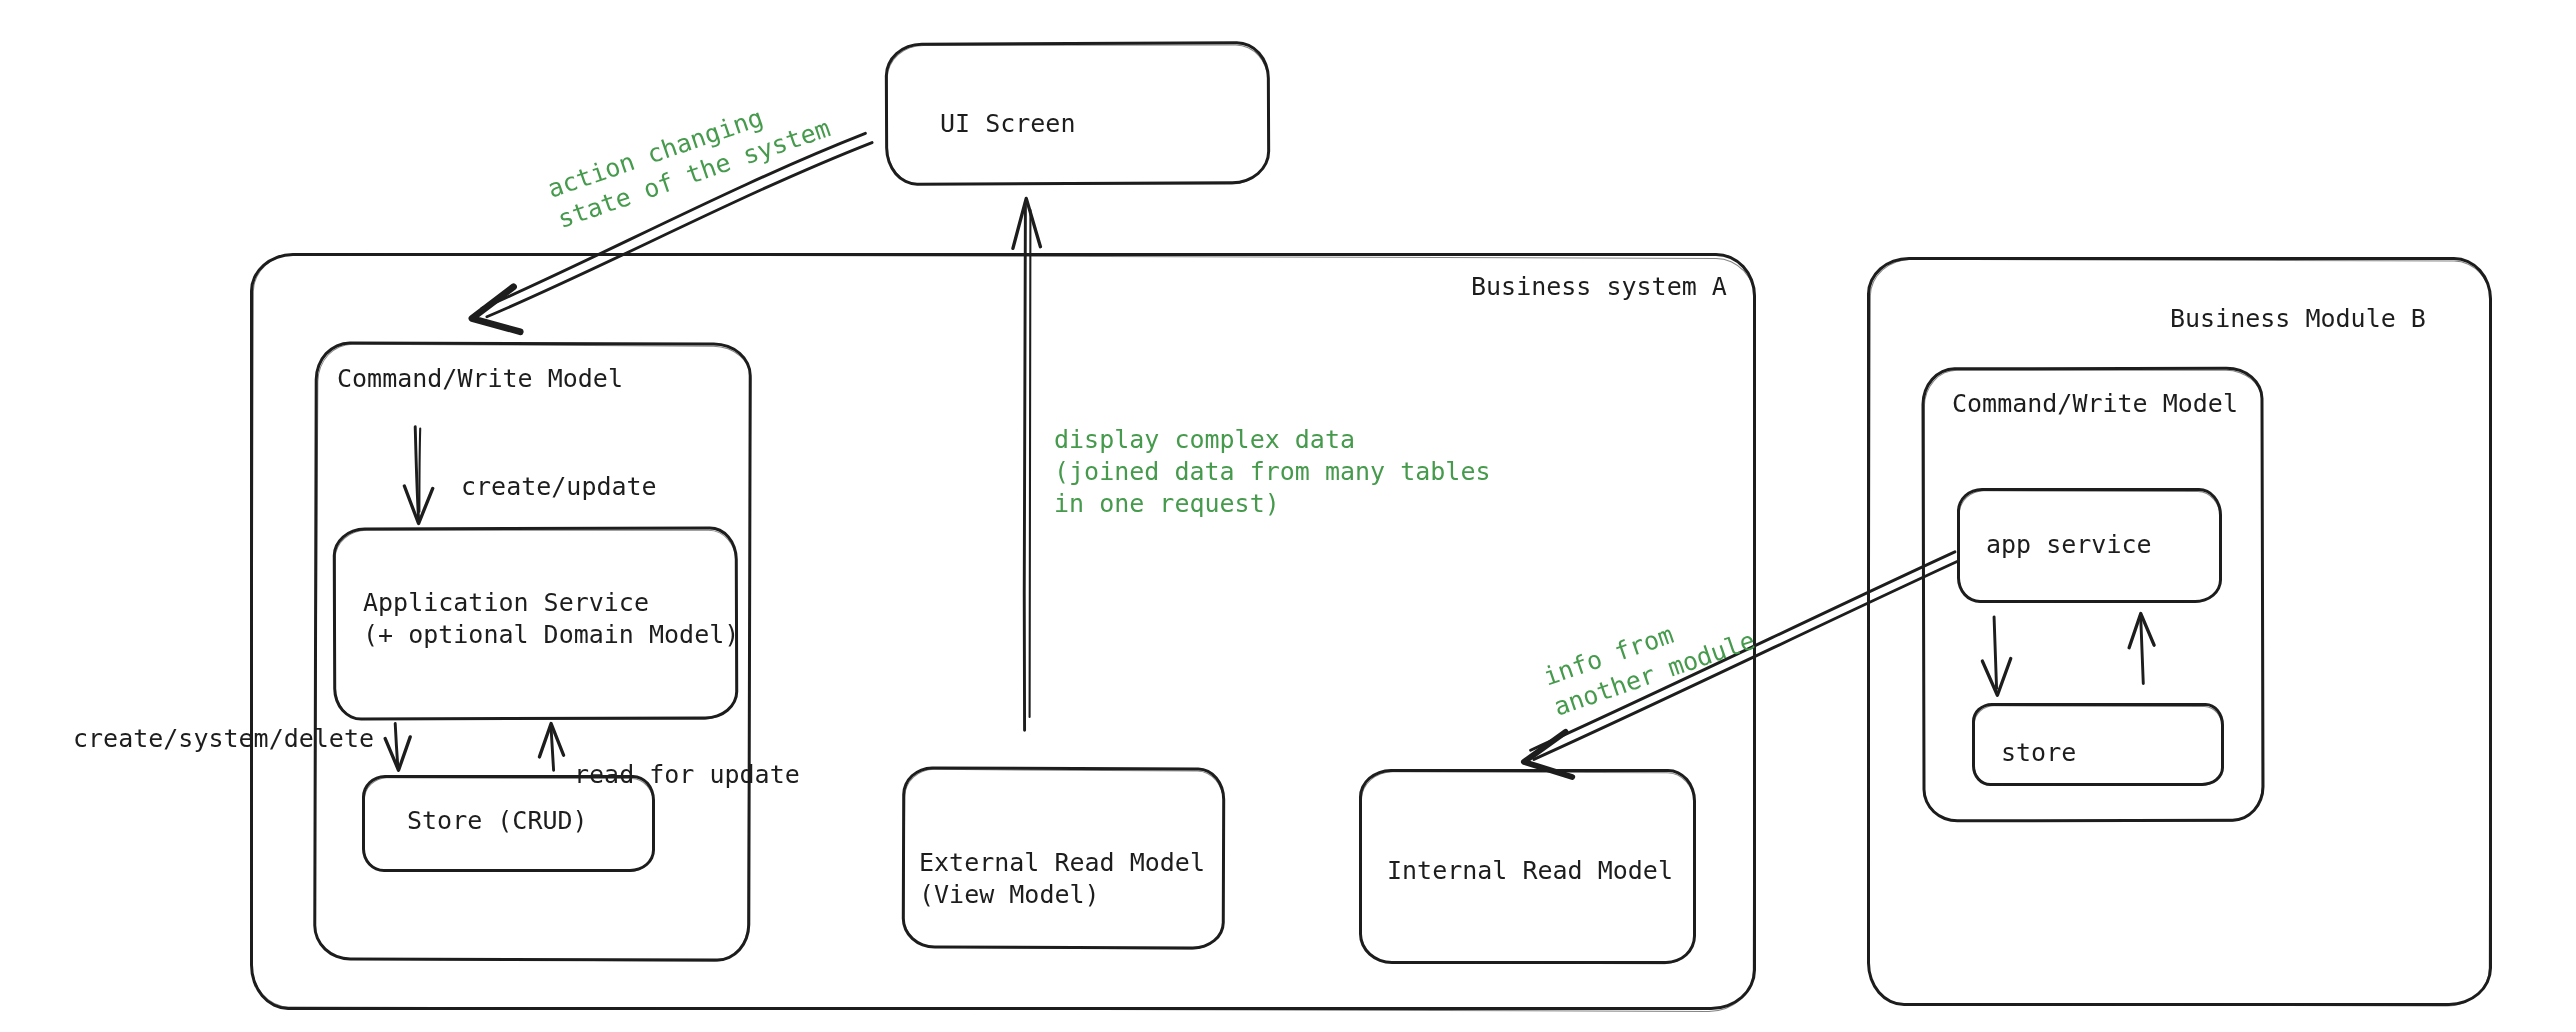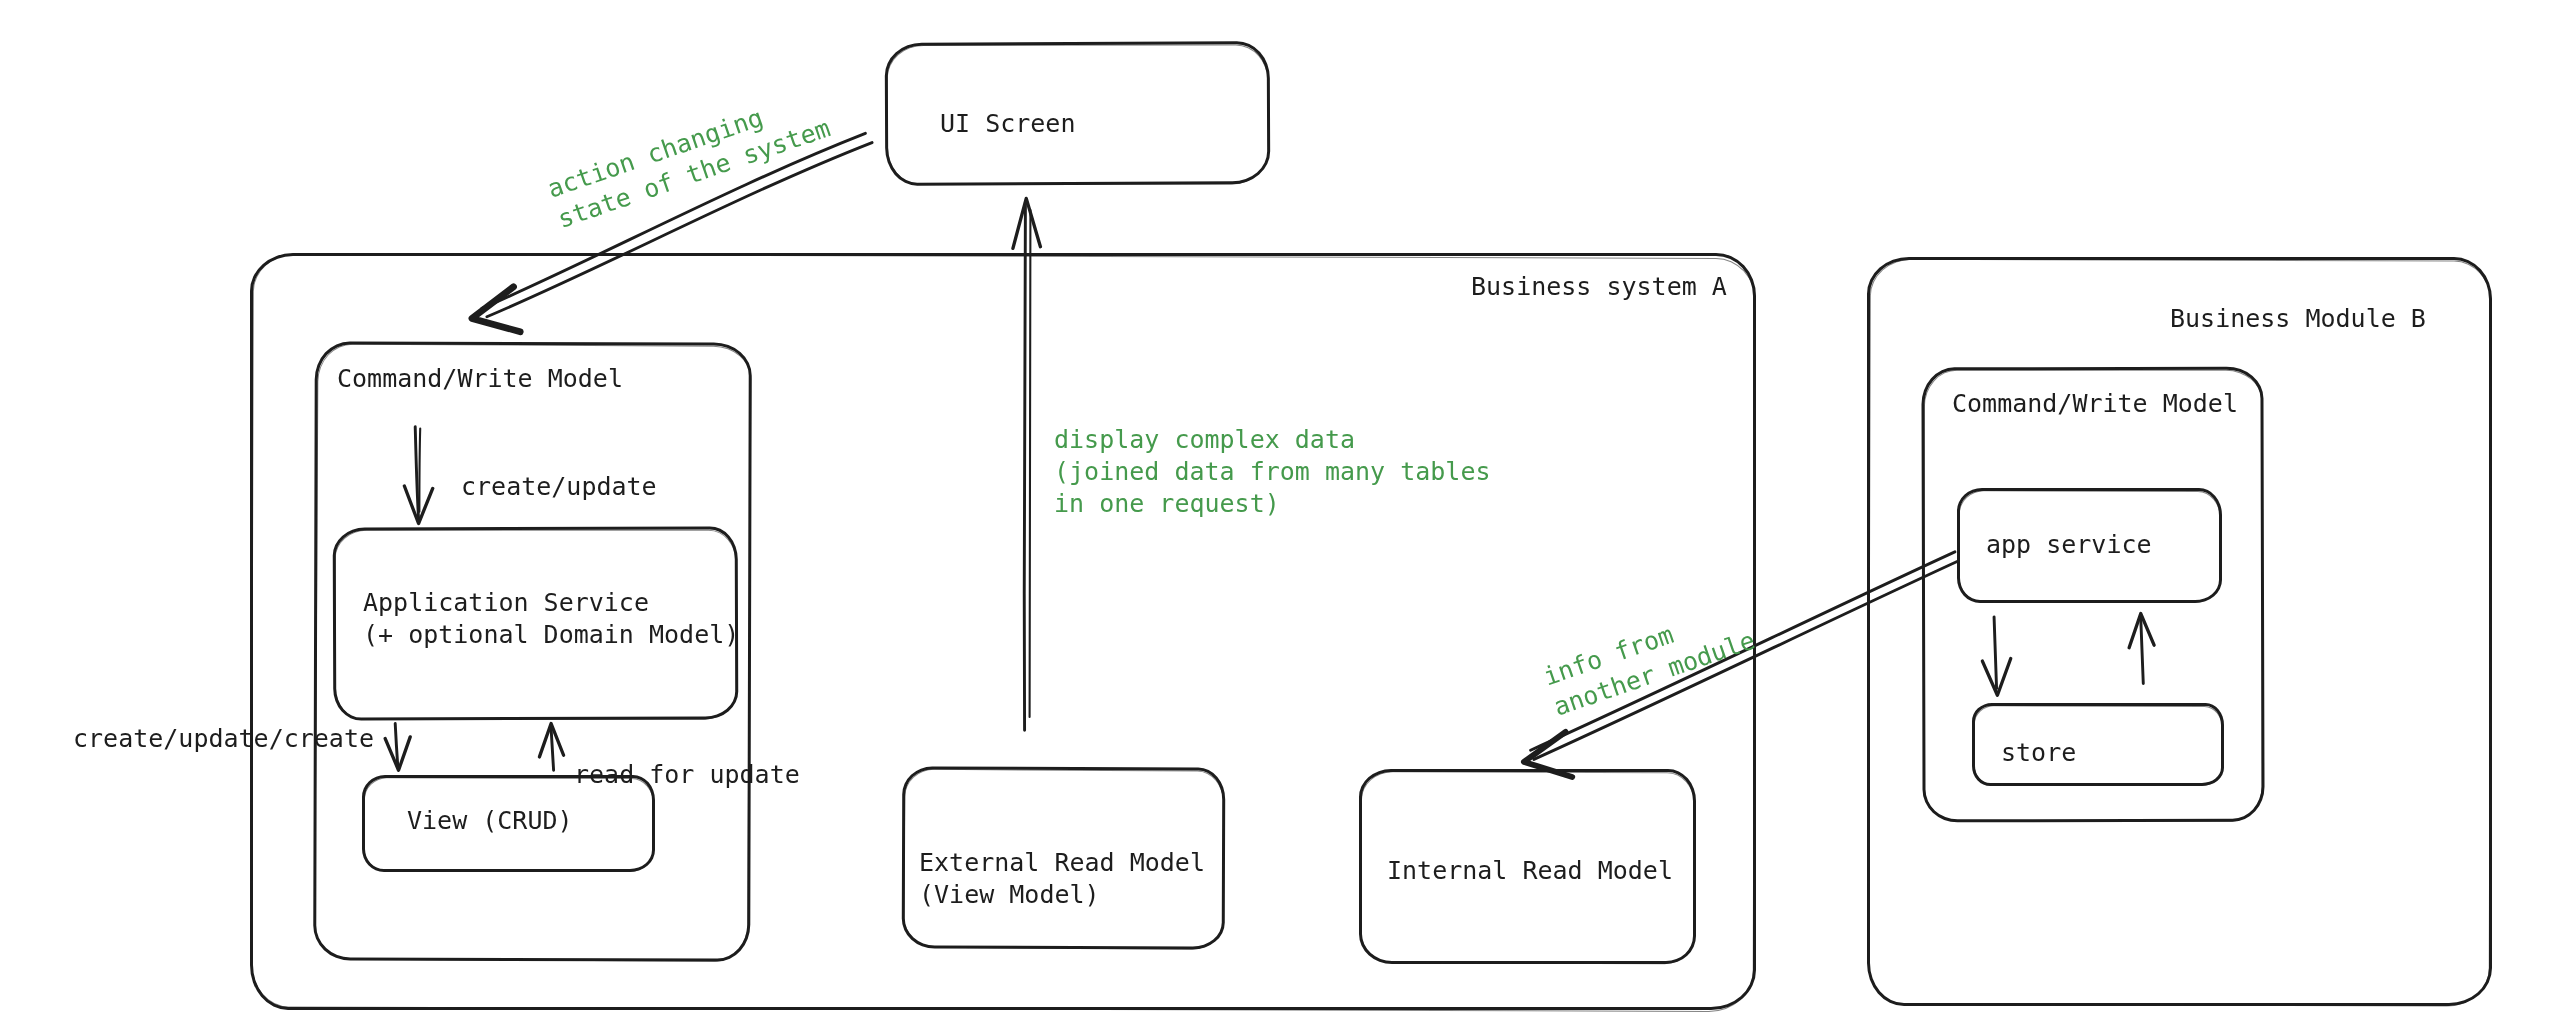--- a/index.html
+++ b/index.html
@@ -114,30 +114,30 @@
   <div class="node" id="internal-read-model"></div>
   <div class="node" id="module-b"></div>
   <div class="node" id="module-b-command"></div>
   <div class="node" id="app-service-b"></div>
   <div class="node" id="store-b"></div>
 
   <div class="lbl" style="left:940px;top:108px;">UI Screen</div>
   <div class="lbl" style="left:1471px;top:271px;">Business system A</div>
   <div class="lbl" style="left:337px;top:363px;">Command/Write Model</div>
   <div class="lbl" style="left:363px;top:587px;"><span>Application Service</span><br><span>(+ optional Domain Model)</span></div>
-  <div class="lbl" style="left:407px;top:805px;">View (CRUD)</div>
+  <div class="lbl" style="left:407px;top:805px;">Store (CRUD)</div>
   <div class="lbl" style="left:919px;top:835px;margin-top:12px;"><span>External Read Model</span><br><span>(View Model)</span></div>
   <div class="lbl" style="left:1387px;top:855px;text-align:center;">Internal Read Model</div>
   <div class="lbl" style="left:2170px;top:287px;margin-top:16px;">Business Module B</div>
   <div class="lbl" style="left:1952px;top:388px;">Command/Write Model</div>
   <div class="lbl" style="left:1986px;top:529px;">app service</div>
   <div class="lbl" style="left:2001px;top:737px;">store</div>
 
   <div class="lbl" style="left:461px;top:435px;margin-top:36px;">create/update</div>
-  <div class="lbl" style="left:73px;top:723px;">create/update/create</div>
+  <div class="lbl" style="left:73px;top:723px;">create/system/delete</div>
   <div class="lbl" style="left:574px;top:723px;margin-top:36px;">read for update</div>
 
   <div class="lbl green rot" style="left:546px;top:127px;"><span>action changing</span><br><span>state of the system</span></div>
   <div class="lbl green" style="left:1054px;top:424px;"><span>display complex data</span><br><span>(joined data from many tables</span><br><span>in one request)</span></div>
   <div class="lbl green rot" style="left:1544px;top:627px;"><span>info from</span><br><span>another module</span></div>
 
 </div>
 
 
 </body></html>

